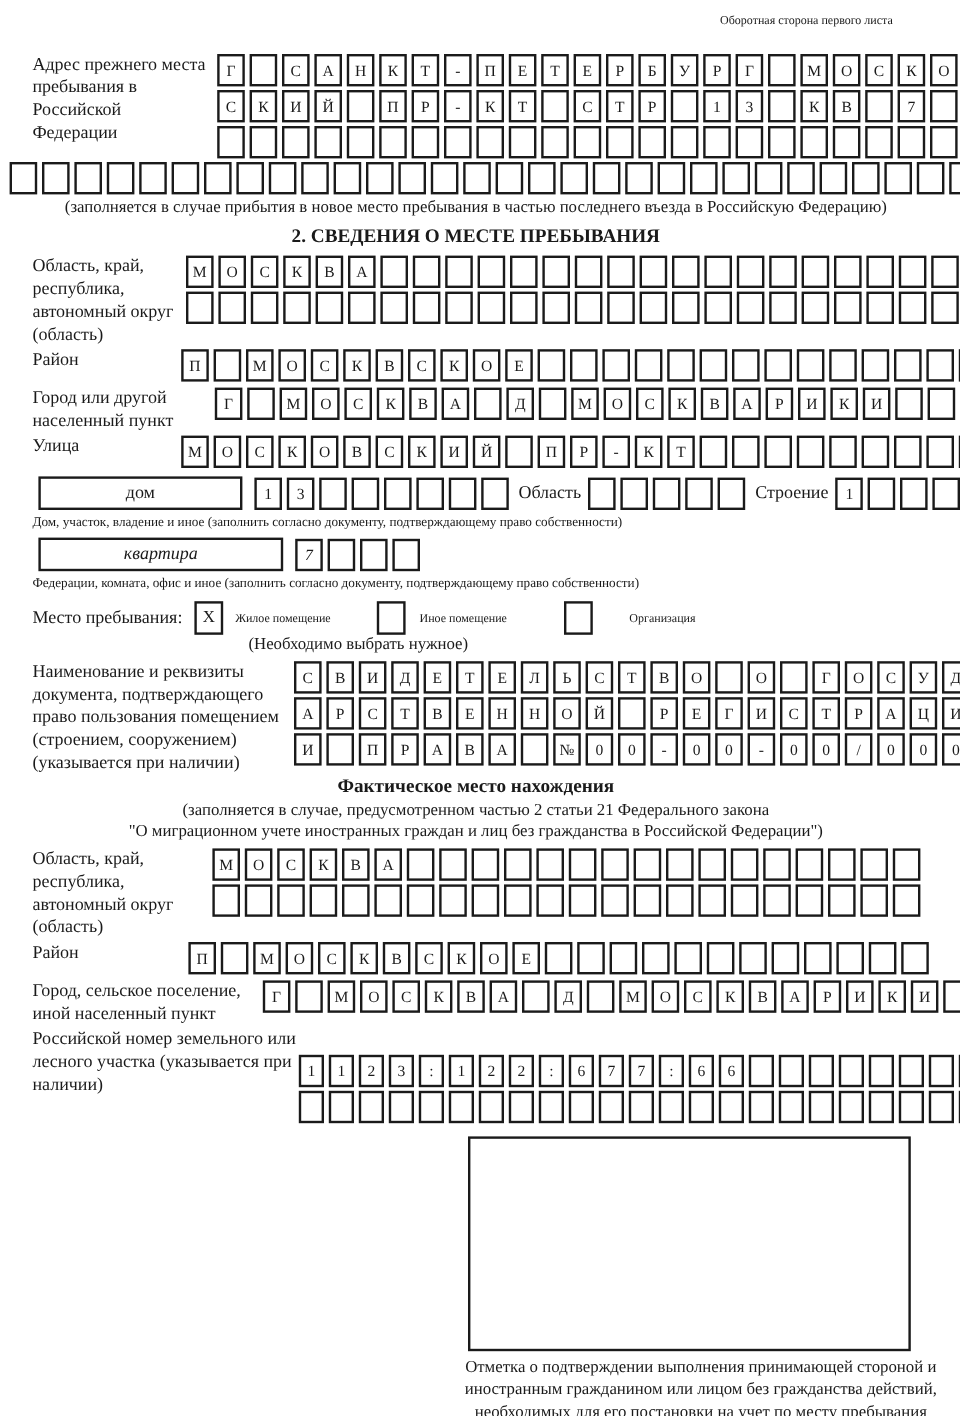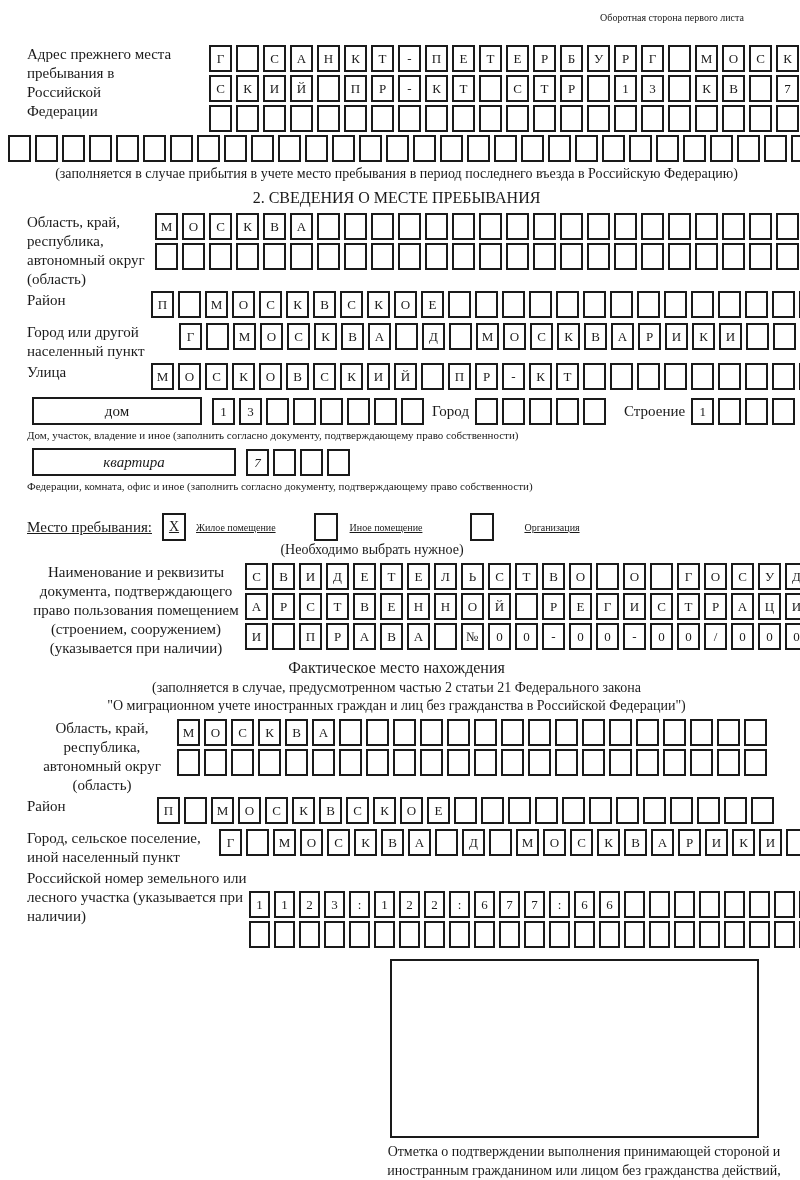--- a/index.html
+++ b/index.html
@@ -18,42 +18,42 @@
   .w215{width:222px;flex:none;}
   .cells{display:flex;margin-bottom:3px;}
   .cell{
     width:19px;height:23px;flex:none;border:2px solid #1a1a1a;margin-right:4px;
     display:flex;align-items:center;justify-content:center;
     font-size:13px;line-height:1;background:#fff;
   }
   .tight .cell{width:17px;margin-right:4px;}
   .caption-center{text-align:center;font-size:14px;line-height:18px;margin-top:2px;}
   .caption-left{font-size:11px;line-height:18px;margin-top:1px;}
-  .sec-title{text-align:center;font-weight:normal;font-size:16px;margin-top:6px;margin-bottom:6px;}
+  .sec-title{text-align:center;font-weight:bold;font-size:16px;margin-top:6px;margin-bottom:6px;}
   .bigbox{
     border:2px solid #1a1a1a;height:24px;display:flex;align-items:center;justify-content:center;
     font-size:15px;flex:none;background:#fff;
   }
   .checkbox{
     width:20px;height:24px;flex:none;border:2px solid #1a1a1a;display:flex;align-items:center;
     justify-content:center;font-size:14px;background:#fff;
   }
   .opt-label{font-size:10px;}
   .stamp-box{margin-left:363px;margin-top:8px;width:365px;height:175px;border:2px solid #1a1a1a;background:#fff;}
   .stamp-caption{margin-left:352px;width:410px;text-align:center;font-size:14px;line-height:19px;margin-top:4px;}
-  .mt4{margin-top:4px;text-align:center;}.mt6{margin-top:18px;text-decoration:underline;}
+  .mt4{margin-top:4px;}.mt6{margin-top:6px;}
 </style>
 </head>
 <body>
 
 <div class="page">
 
   <div class="header-note">Оборотная сторона первого листа</div>
 
-  <div class="frow" style="margin-top:22px;gap:28px;">
+  <div class="frow" style="margin-top:22px;">
     <div class="label w145">Адрес прежнего места пребывания в Российской Федерации</div>
     <div style="margin-left:6px;">
       <div class="cells">
           <span class="cell">Г</span>
           <span class="cell"></span>
           <span class="cell">С</span>
           <span class="cell">А</span>
           <span class="cell">Н</span>
           <span class="cell">К</span>
           <span class="cell">Т</span>
@@ -151,21 +151,21 @@
       <span class="cell"></span>
       <span class="cell"></span>
       <span class="cell"></span>
       <span class="cell"></span>
       <span class="cell"></span>
       <span class="cell"></span>
       <span class="cell"></span>
       <span class="cell"></span>
       <span class="cell"></span>
     </div>
-  <div class="caption-center">(заполняется в случае прибытия в учете место пребывания в период последнего въезда в Российскую Федерацию)</div>
+  <div class="caption-center">(заполняется в случае прибытия в новое место пребывания в частью последнего въезда в Российскую Федерацию)</div>
 
   <div class="sec-title">2. СВЕДЕНИЯ О МЕСТЕ ПРЕБЫВАНИЯ</div>
 
   <div class="frow">
     <div class="label w145" style="width:128px;">Область, край, республика, автономный округ (область)</div>
     <div style="margin-left:0px;">
       <div class="cells">
           <span class="cell">М</span>
           <span class="cell">О</span>
           <span class="cell">С</span>
@@ -316,29 +316,29 @@
     <div class="cells" style="margin-left:10px;margin-bottom:0;">
         <span class="cell">1</span>
         <span class="cell">3</span>
         <span class="cell"></span>
         <span class="cell"></span>
         <span class="cell"></span>
         <span class="cell"></span>
         <span class="cell"></span>
         <span class="cell"></span>
       </div>
-    <div class="label" style="margin-left:4px;margin-right:6px;">Город</div>
+    <div class="label" style="margin-left:4px;margin-right:6px;">Область</div>
     <div class="cells" style="margin-bottom:0;">
         <span class="cell"></span>
         <span class="cell"></span>
         <span class="cell"></span>
         <span class="cell"></span>
         <span class="cell"></span>
       </div>
-    <div class="label" style="margin-left:14px;margin-right:6px;">Строение</div>
+    <div class="label" style="margin-left:4px;margin-right:6px;">Строение</div>
     <div class="cells" style="margin-bottom:0;">
         <span class="cell">1</span>
         <span class="cell"></span>
         <span class="cell"></span>
         <span class="cell"></span>
       </div>
   </div>
   <div class="caption-left">Дом, участок, владение и иное (заполнить согласно документу, подтверждающему право собственности)</div>
 
   <div class="frow mt4" style="margin-left:5px;align-items:center;font-style:italic;">
@@ -354,21 +354,21 @@
 
   <div class="frow mt6" style="align-items:center;">
     <div class="label">Место пребывания:</div>
     <span class="checkbox" style="margin-left:10px;">X</span>
     <span class="opt-label" style="margin-left:10px;">Жилое помещение</span>
     <span class="checkbox" style="margin-left:38px;"></span>
     <span class="opt-label" style="margin-left:12px;">Иное помещение</span>
     <span class="checkbox" style="margin-left:48px;"></span>
     <span class="opt-label" style="margin-left:30px;">Организация</span>
   </div>
-  <div style="margin-left:180px;width:330px;text-align:center;font-size:14px;line-height:18px;">(Необходимо выбрать нужное)</div>
+  <div style="margin-left:180px;width:330px;text-align:left;font-size:14px;line-height:18px;">(Необходимо выбрать нужное)</div>
 
   <div class="frow mt4">
     <div class="label w210">Наименование и реквизиты документа, подтверждающего право пользования помещением (строением, сооружением) (указывается при наличии)</div>
     <div>
       <div class="cells">
           <span class="cell">С</span>
           <span class="cell">В</span>
           <span class="cell">И</span>
           <span class="cell">Д</span>
           <span class="cell">Е</span>

